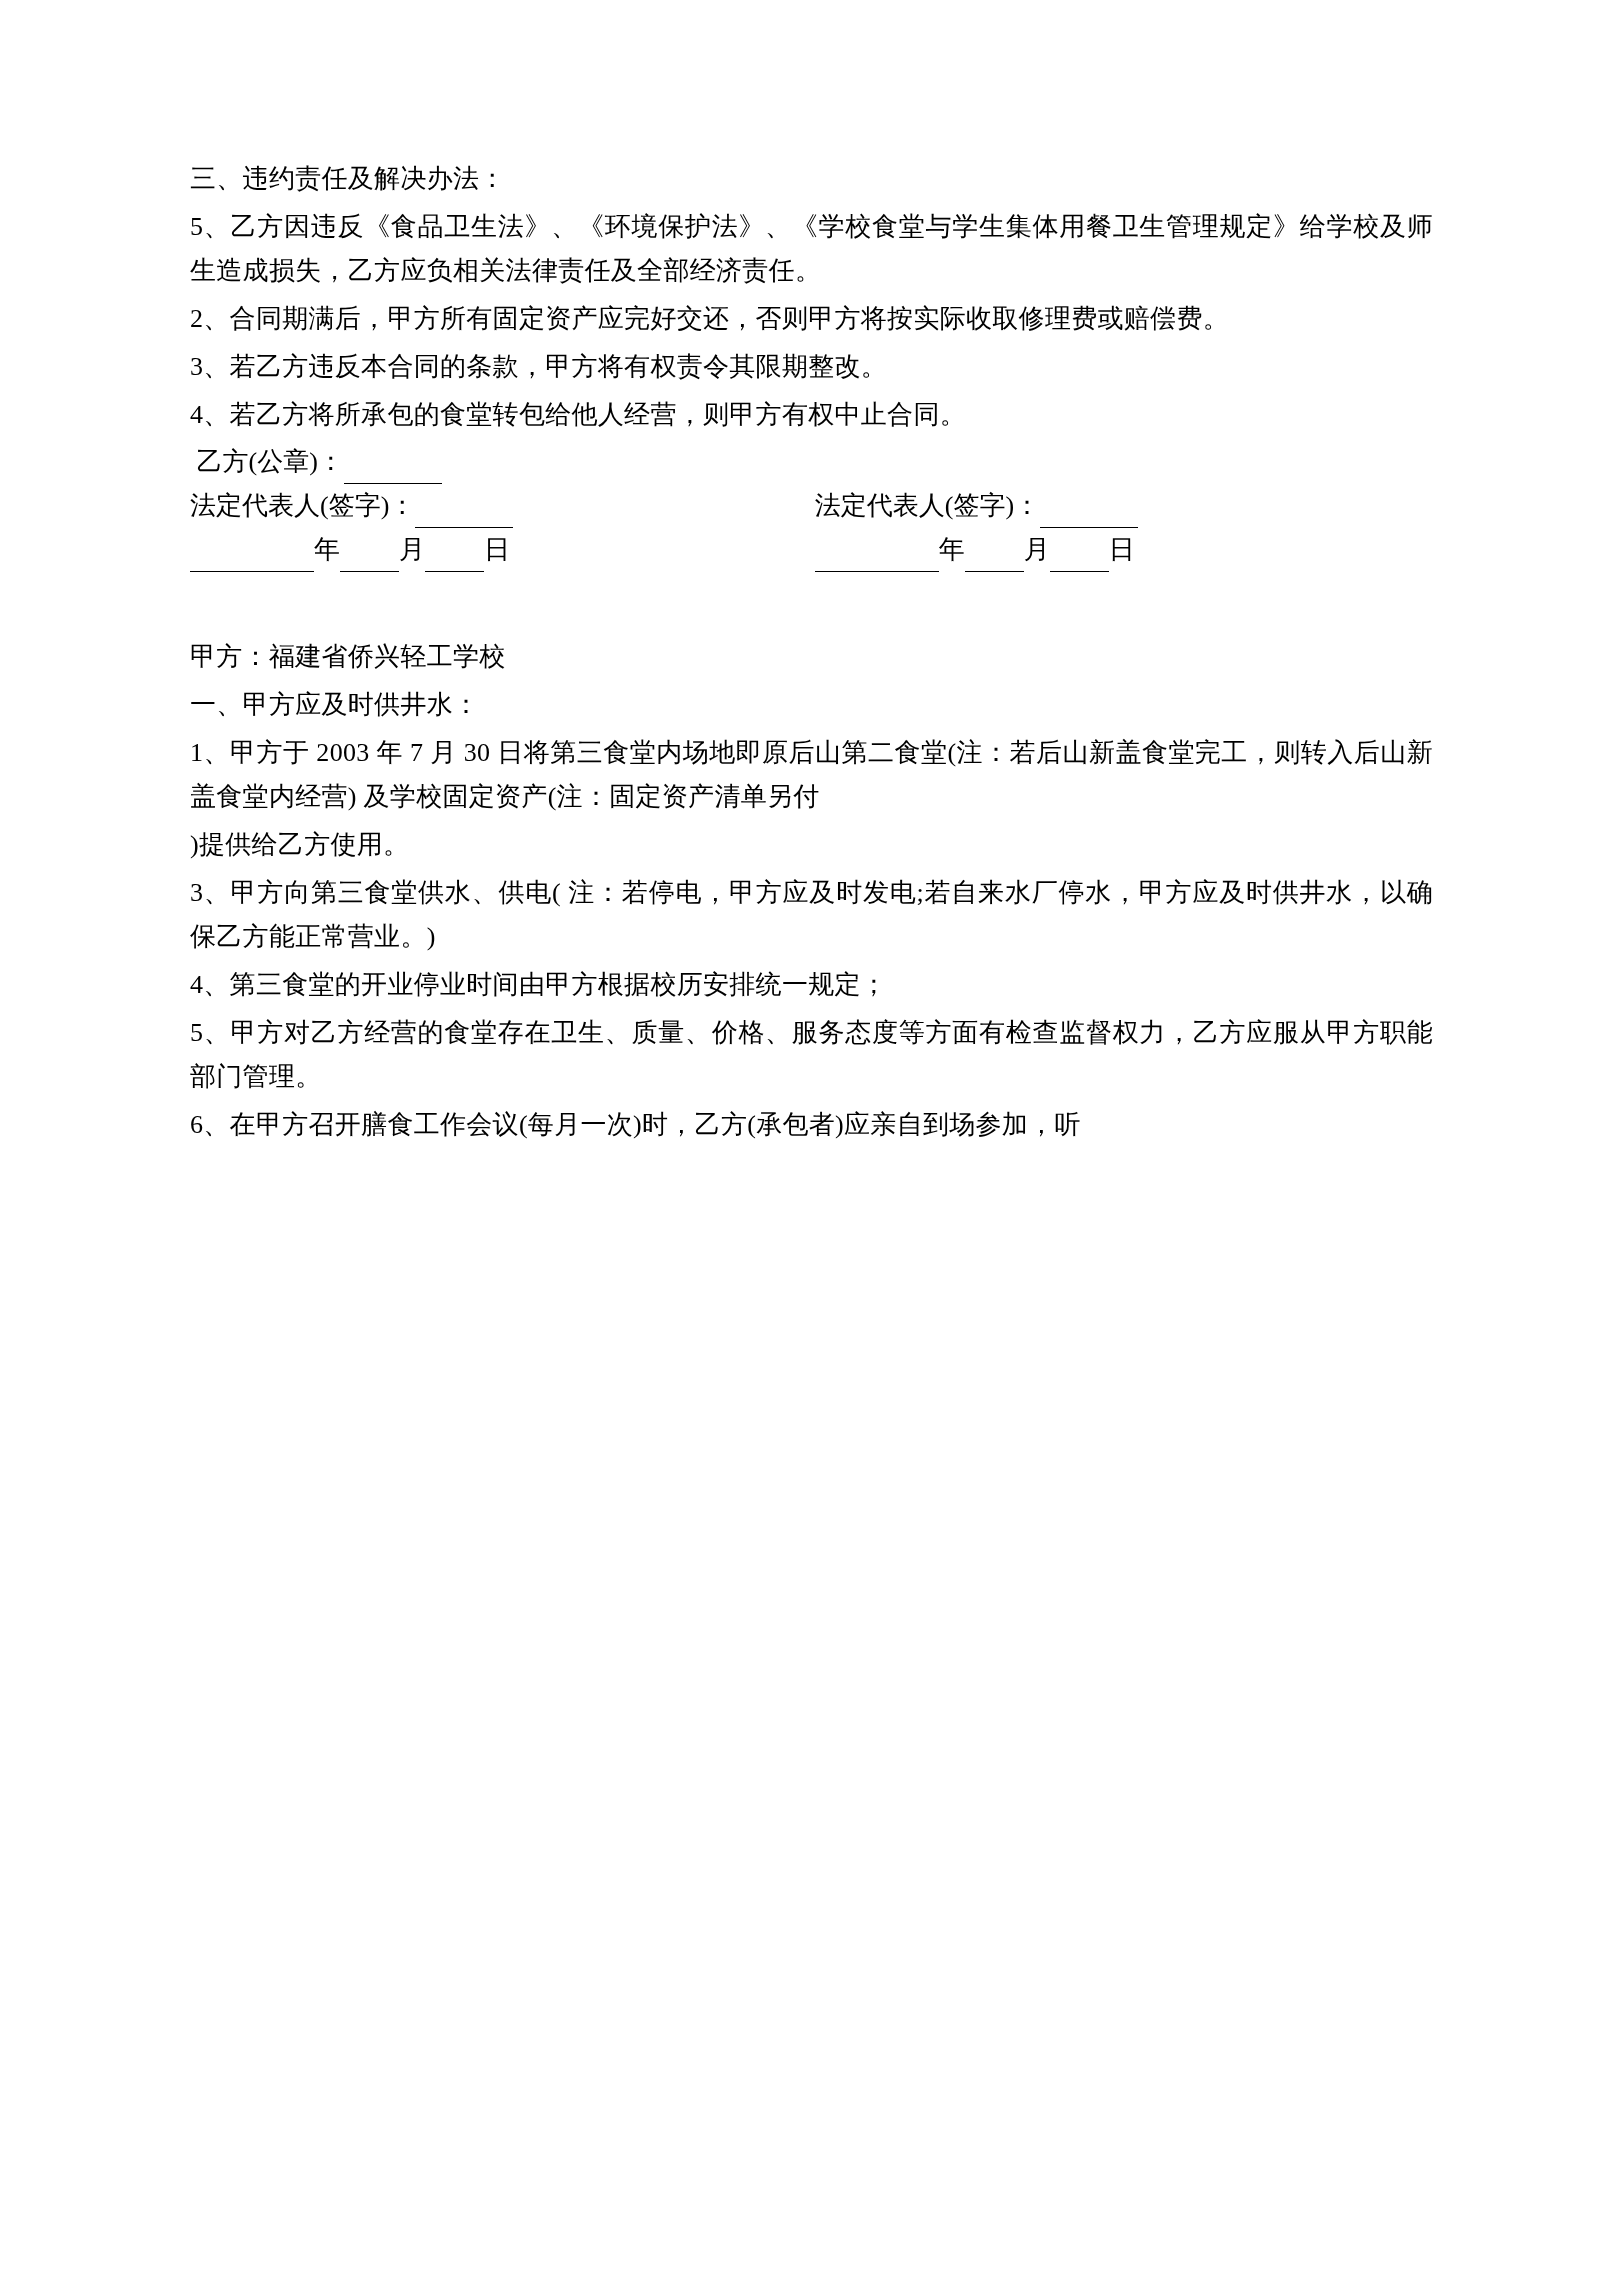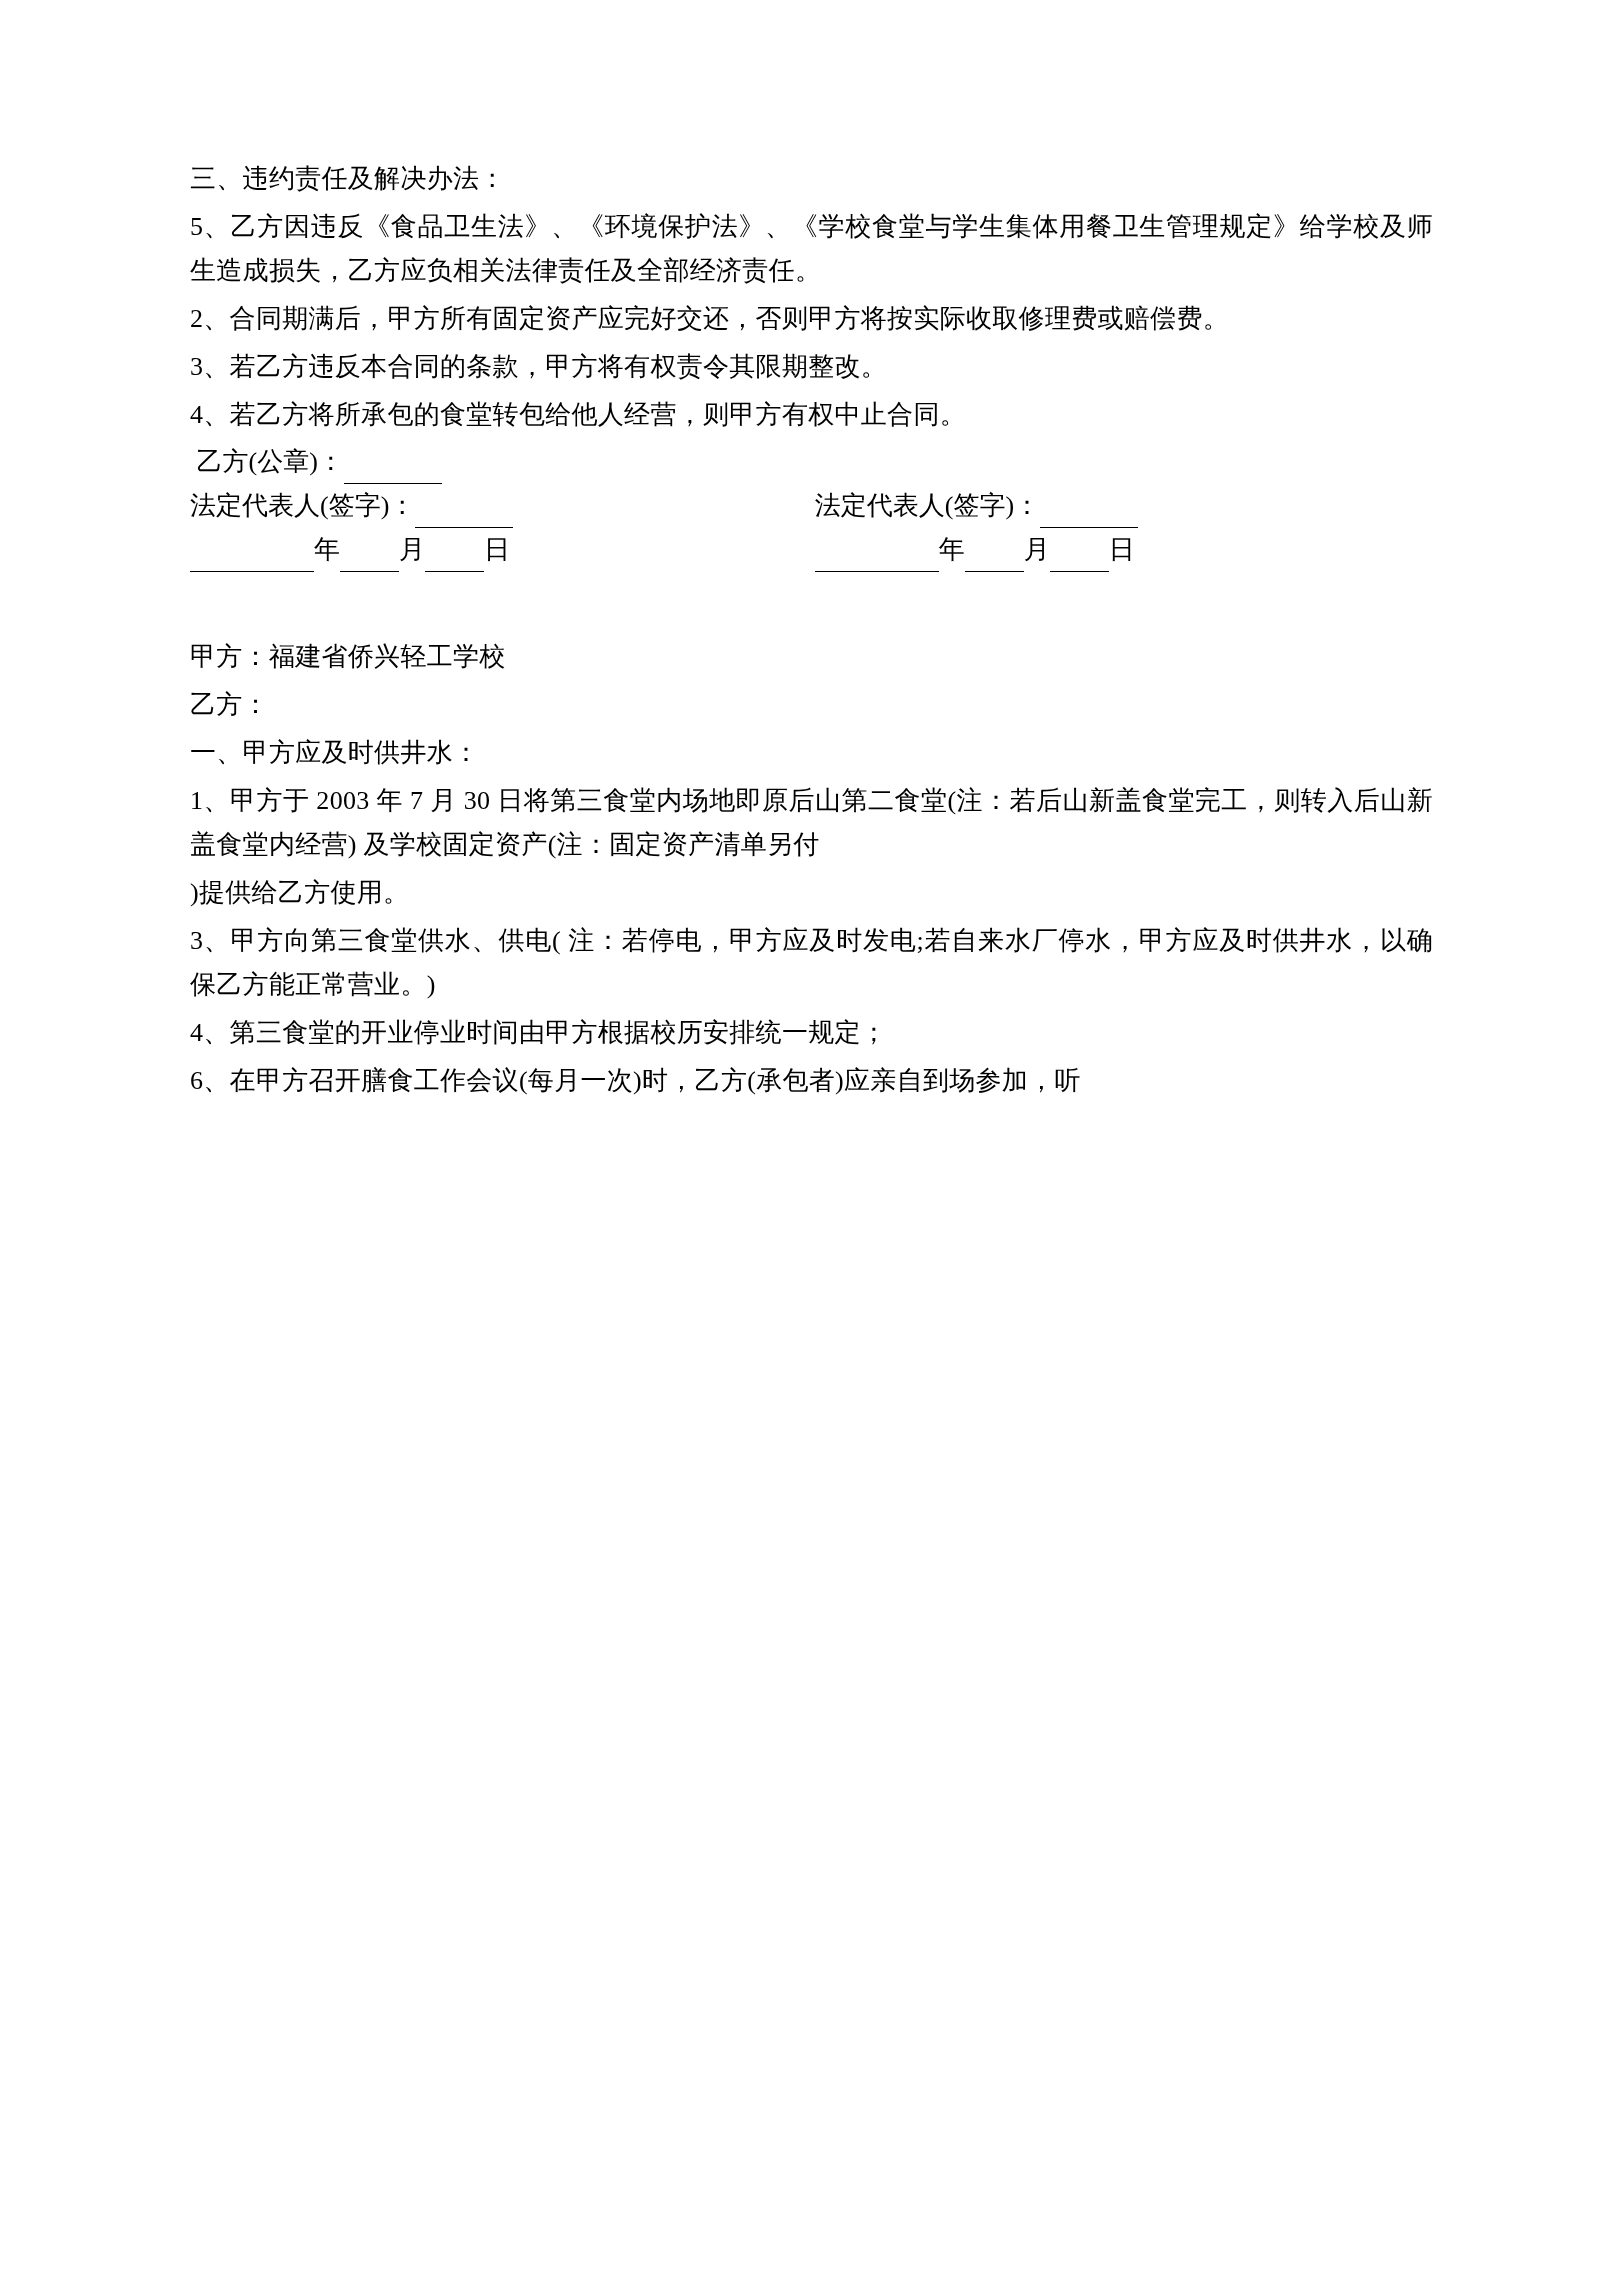--- a/index.html
+++ b/index.html
@@ -90,26 +90,26 @@
         <span class="blank-line bl-lg"></span><span>年</span><span class="blank-line bl-sm"></span><span>月</span><span class="blank-line bl-sm"></span><span>日</span>
       </div>
       <div class="sign-col second">
         <span class="blank-line bl-lg"></span><span>年</span><span class="blank-line bl-sm"></span><span>月</span><span class="blank-line bl-sm"></span><span>日</span>
       </div>
     </div>
 
     <div class="spacer-gap"></div>
 
     <p class="para">甲方：福建省侨兴轻工学校</p>
-    <p class="para">乙方：</p>
 
 
     <p class="para">一、甲方应及时供井水：</p>
 
     <p class="para">1、甲方于 2003 年 7 月 30 日将第三食堂内场地即原后山第二食堂(注：若后山新盖食堂完工，则转入后山新盖食堂内经营) 及学校固定资产(注：固定资产清单另付</p>
     <p class="para">)提供给乙方使用。</p>
     <p class="para">3、甲方向第三食堂供水、供电( 注：若停电，甲方应及时发电;若自来水厂停水，甲方应及时供井水，以确保乙方能正常营业。)</p>
     <p class="para">4、第三食堂的开业停业时间由甲方根据校历安排统一规定；</p>
+    <p class="para">5、甲方对乙方经营的食堂存在卫生、质量、价格、服务态度等方面有检查监督权力，乙方应服从甲方职能部门管理。</p>
     <p class="para">6、在甲方召开膳食工作会议(每月一次)时，乙方(承包者)应亲自到场参加，听</p>
 
   </div>
 </div>
 
 
 </body></html>

